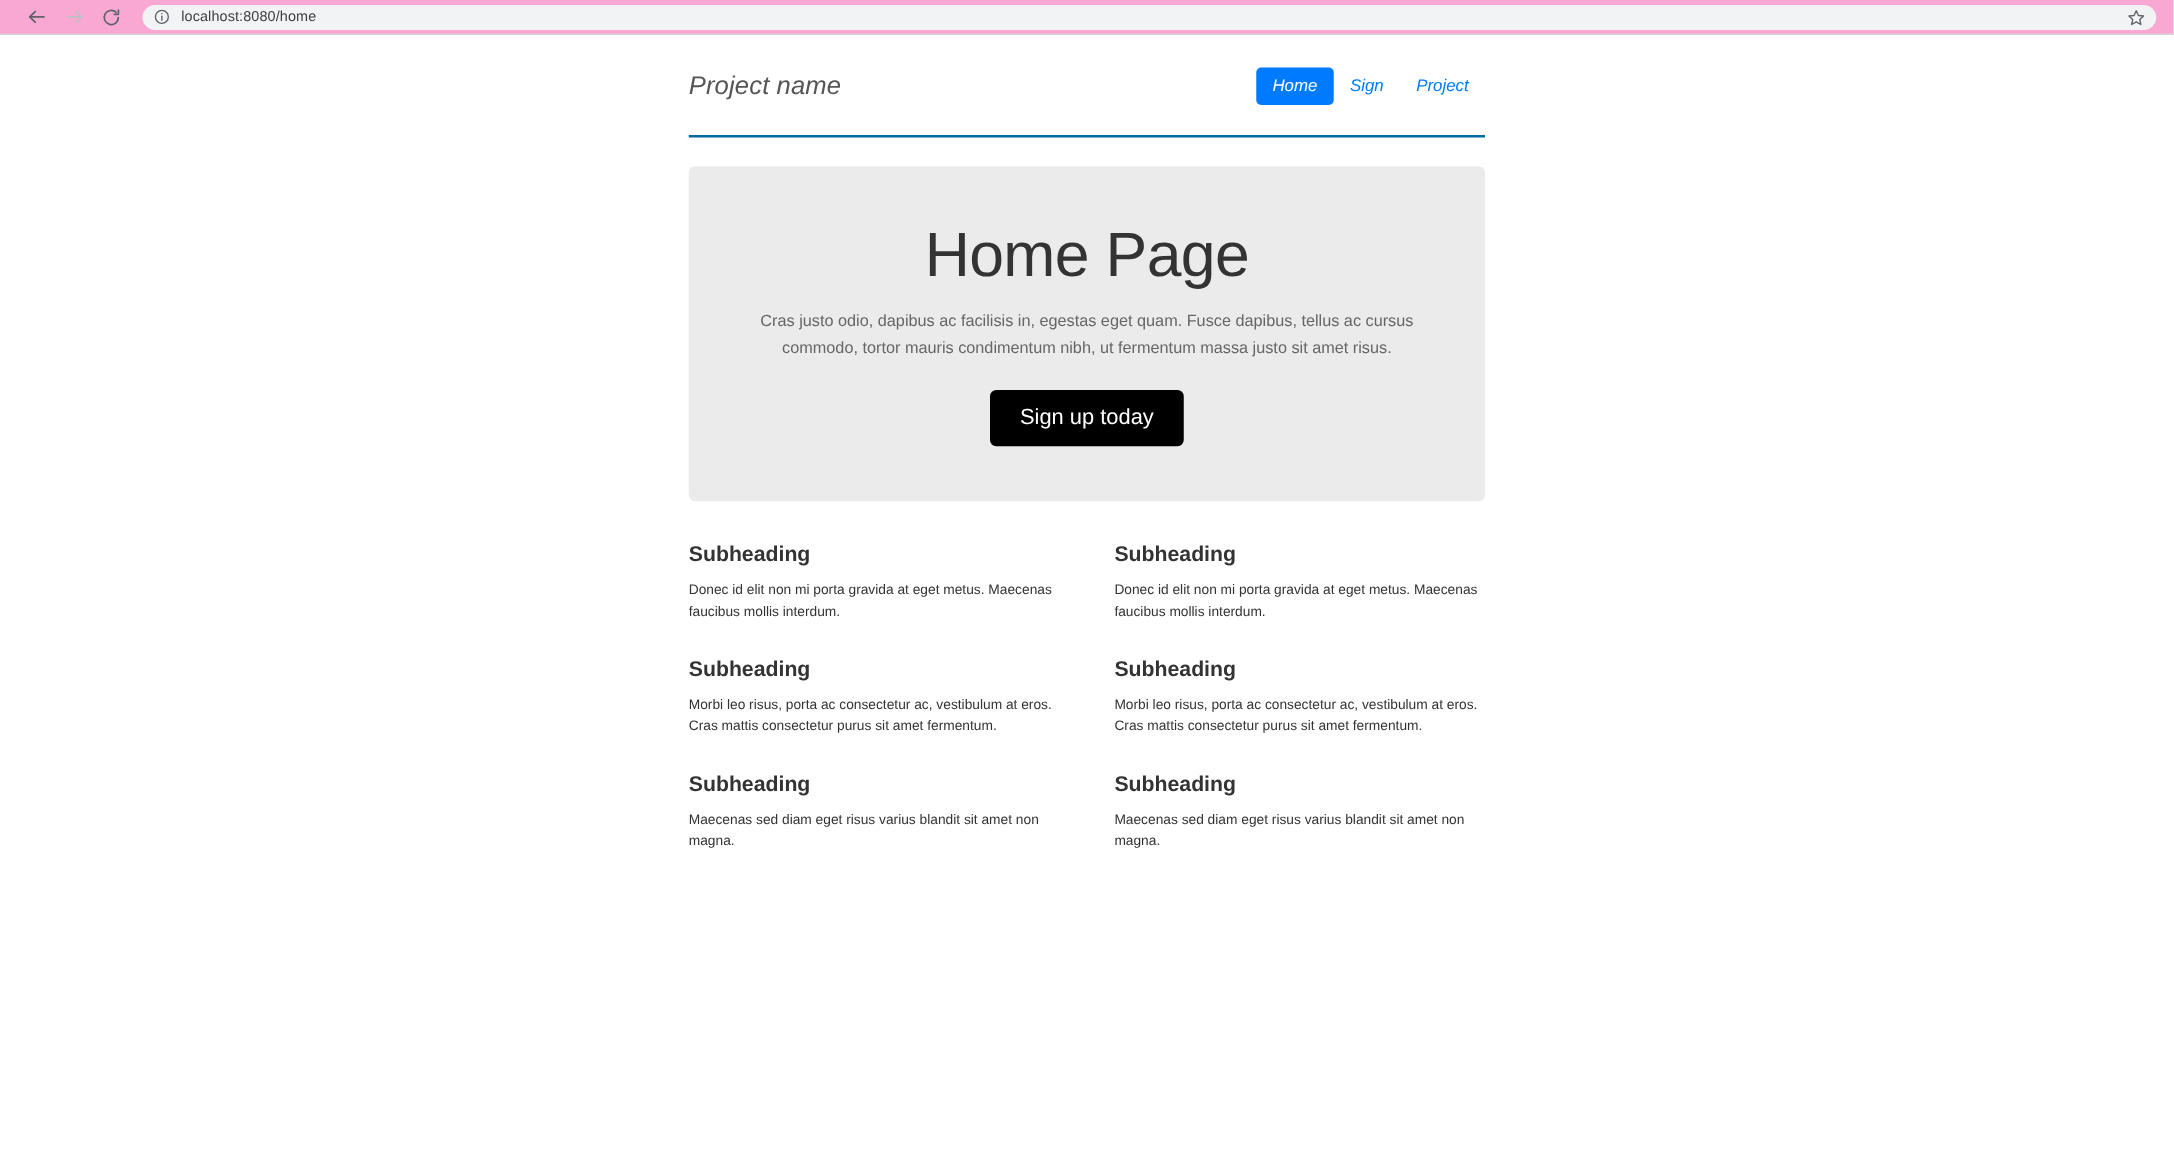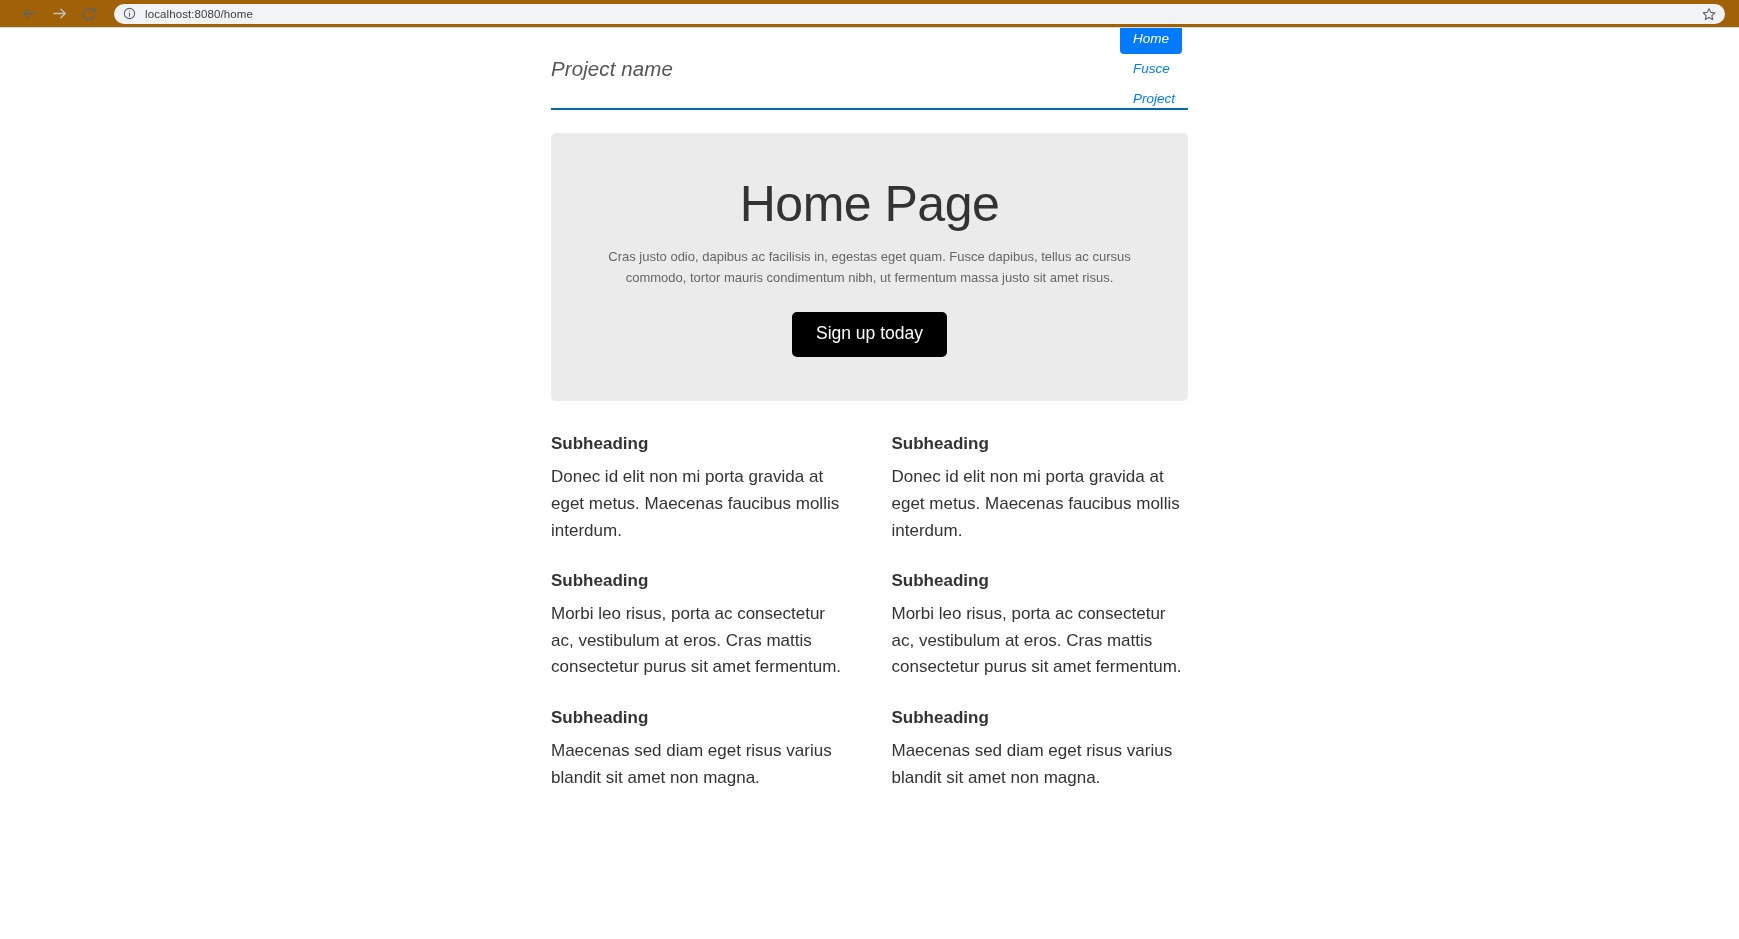--- a/index.html
+++ b/index.html
@@ -10,21 +10,21 @@
     height: 939px;
     overflow: hidden;
     background: #ffffff;
     font-family: "Liberation Sans", sans-serif;
   }
 
   
   .browser-chrome {
     width: 100%;
     height: 28px;
-    background: #a16207;
+    background: #f9a8d4;
     display: flex;
     align-items: center;
     padding: 0 14px;
     border-bottom: 1px solid #d8d8d8;
     position: relative;
   }
   .nav-btns {
     display: flex;
     align-items: center;
     gap: 0px;
@@ -103,23 +103,22 @@
   .brand {
     font-size: 20.5px;
     color: #555555;
     font-weight: normal;
     letter-spacing: 0.1px;
     line-height: 1;
     margin: 0;
   }
   .site-nav {
     display: flex;
-    align-items: flex-start;
+    align-items: flex-end;
     gap: 0px;
-    flex-direction: column;
   }
   .nav-link {
     font-size: 13.5px;
     color: #007bff;
     text-decoration: none;
     padding: 7px 13px;
     border-radius: 4px;
     line-height: 1.2;
     white-space: nowrap;
     cursor: pointer;
@@ -178,21 +177,21 @@
   }
   .feature-block { margin-bottom: 27px; }
   .feature-title {
     font-size: 17px;
     font-weight: bold;
     color: #333333;
     margin: 0 0 10px 0;
     line-height: 1.2;
   }
   .feature-text {
-    font-size: 17px;
+    font-size: 11px;
     color: #333333;
     line-height: 1.56;
     margin: 0;
   }
 </style>
 </head>
 <body>
 
 <div class="browser-chrome">
   <div class="nav-btns">
@@ -239,21 +238,21 @@
   </div>
 </div>
 
 <div class="page">
   <div class="container">
 
     <div class="site-header">
       <h3 class="brand">Project name</h3>
       <nav class="site-nav">
         <a class="nav-link active" href="#">Home</a>
-        <a class="nav-link" href="#">Fusce</a>
+        <a class="nav-link" href="#">Sign</a>
         <a class="nav-link" href="#">Project</a>
       </nav>
     </div>
 
     <div class="jumbotron">
       <h1 class="jumbo-title">Home Page</h1>
       <p class="jumbo-lead">Cras justo odio, dapibus ac facilisis in, egestas eget quam. Fusce dapibus, tellus ac cursus commodo, tortor mauris condimentum nibh, ut fermentum massa justo sit amet risus.</p>
       <button class="btn-signup">Sign up today</button>
     </div>
 

